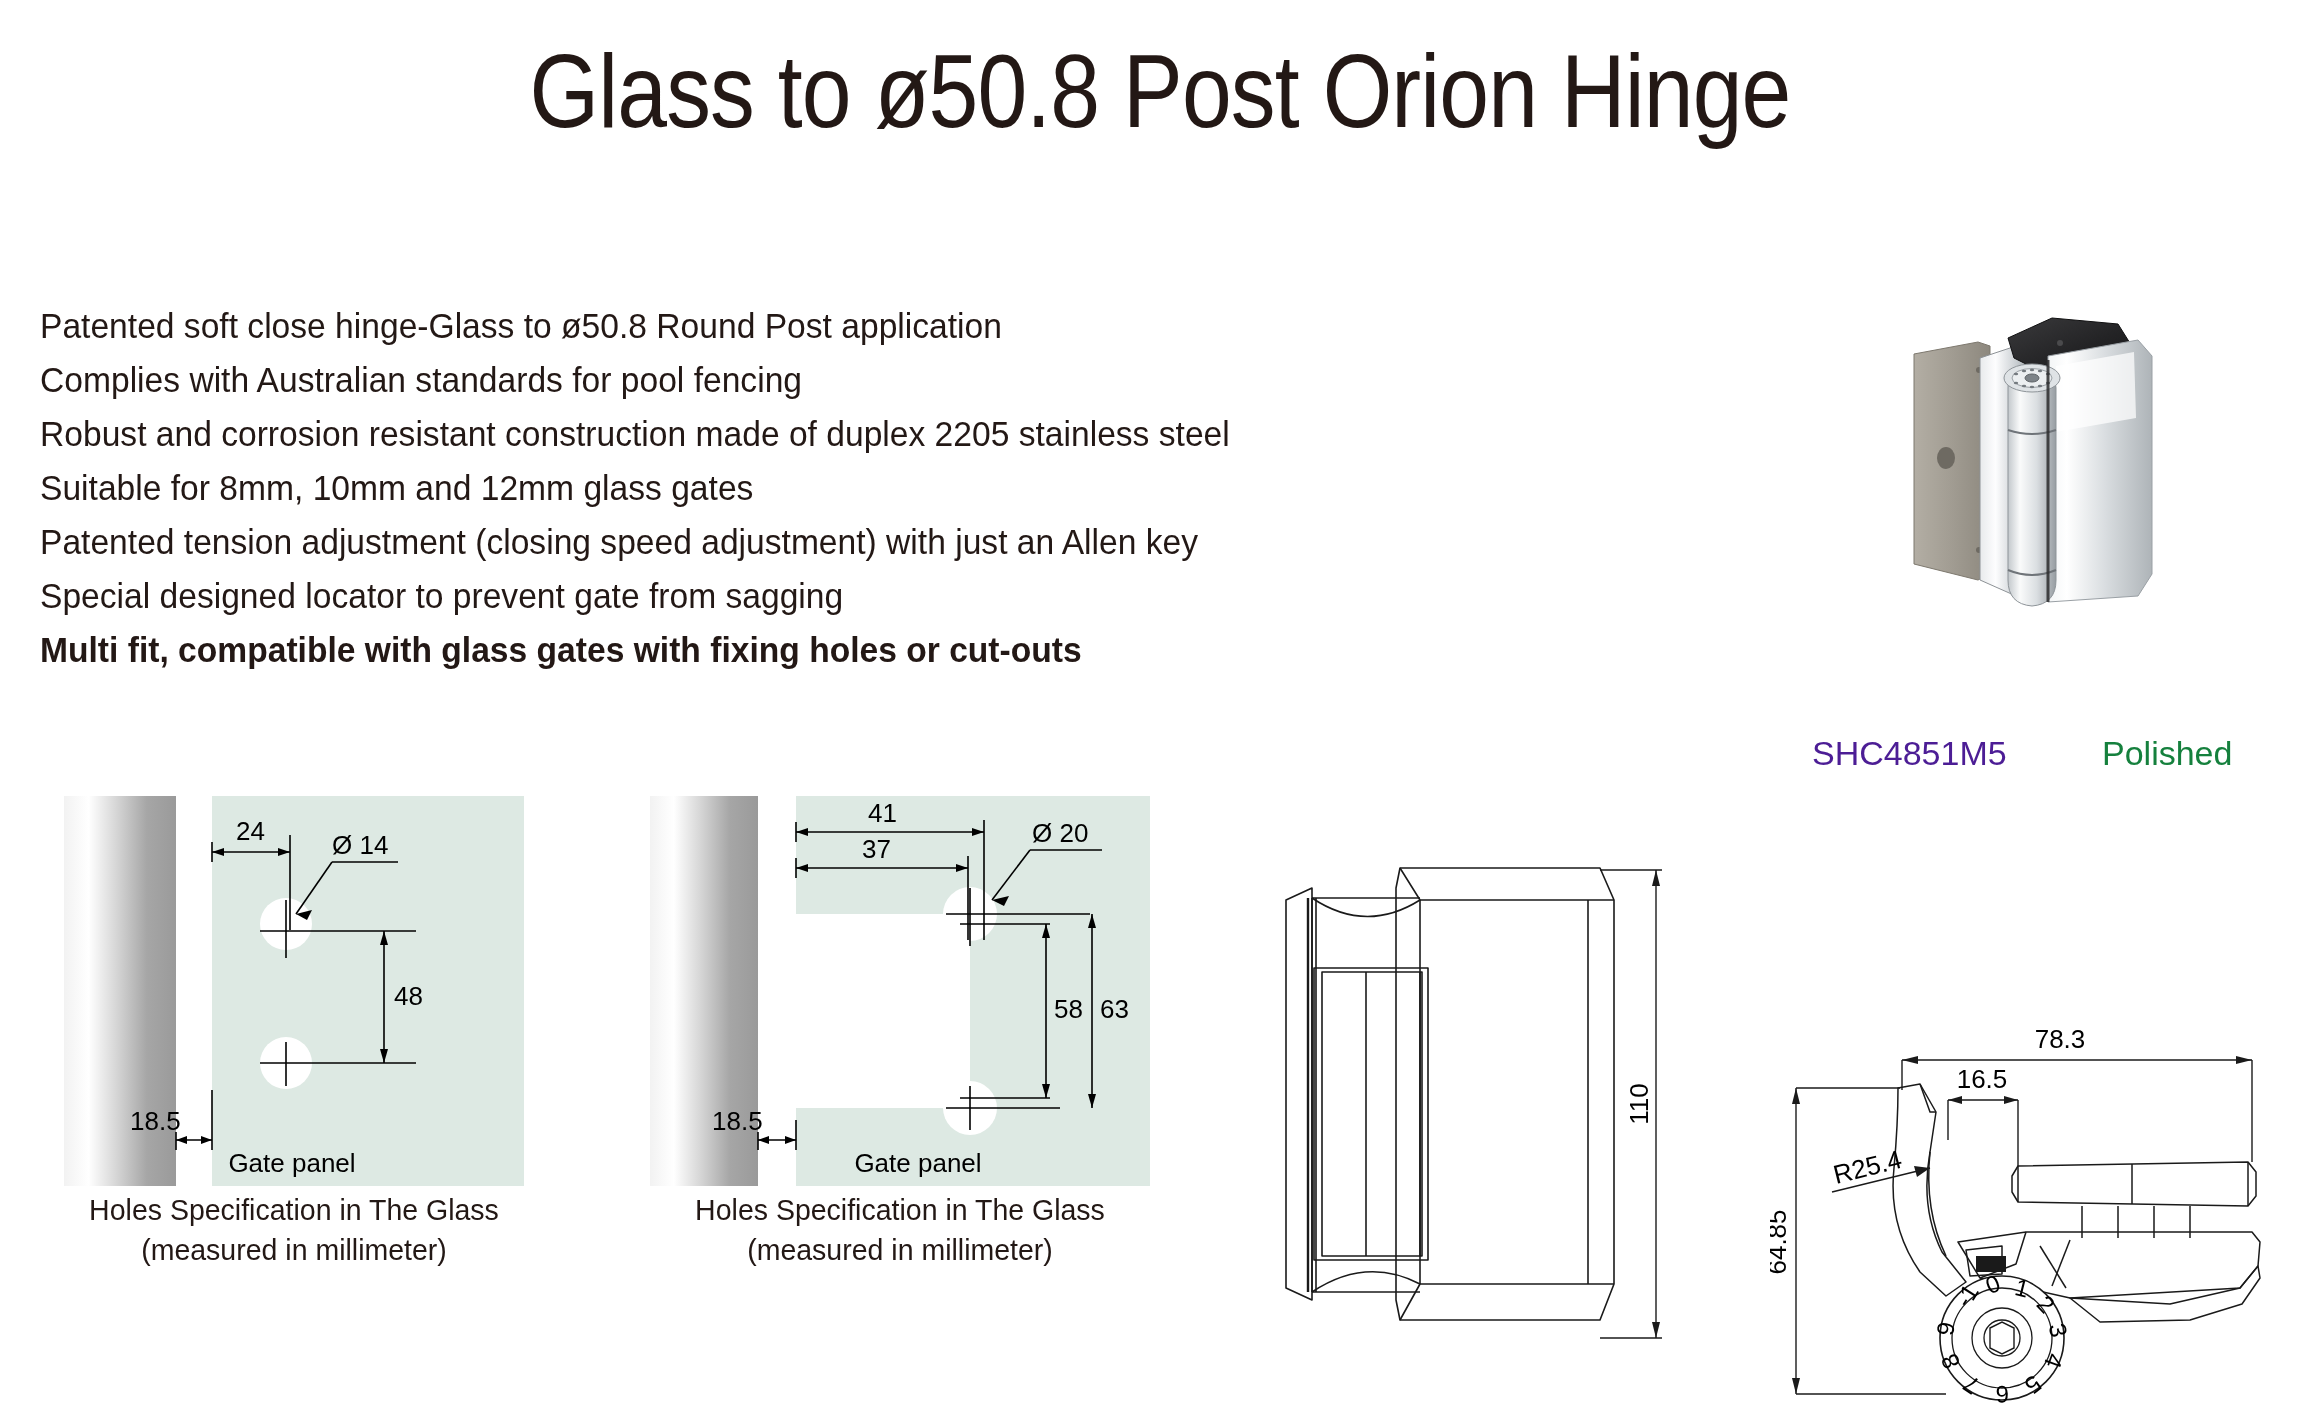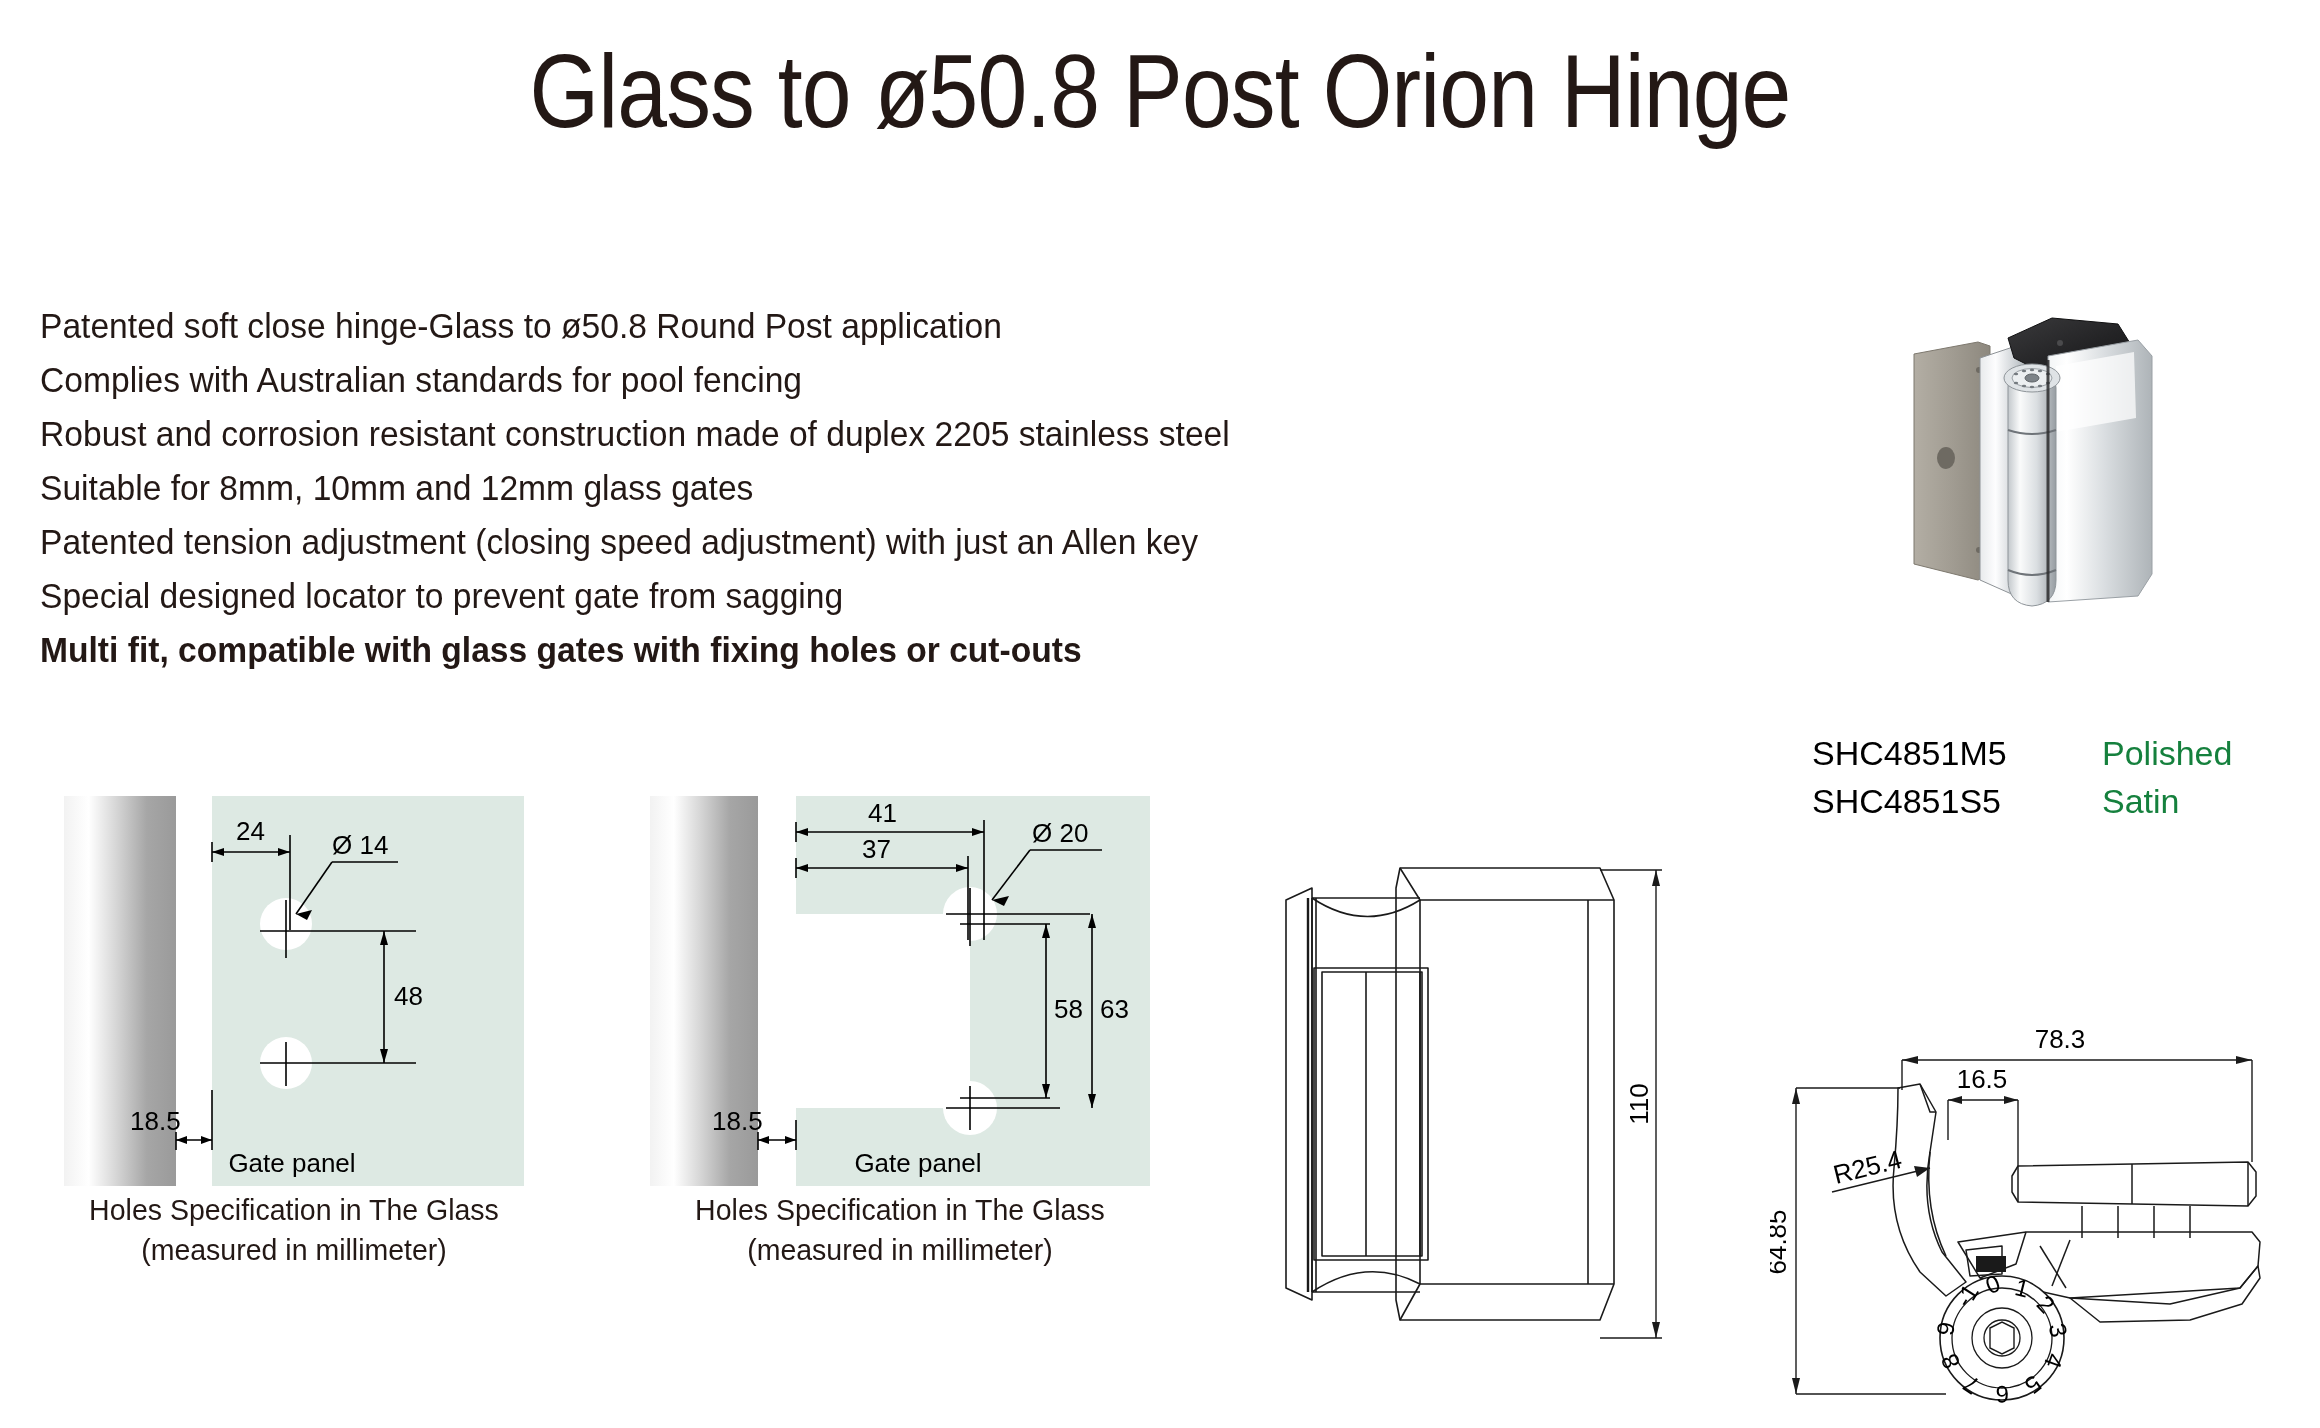--- a/index.html
+++ b/index.html
@@ -80,21 +80,21 @@
   #code-table .thead .c1 { width: 290px; font-size: 40px; }
   #code-table .thead .c2 { font-size: 40px; }
   #code-table .trow {
     display: flex;
     padding: 0 0 0 22px;
     box-sizing: border-box;
     height: 48px;
     align-items: center;
   }
   #code-table .trow:first-of-type { margin-top: 16px; }
-  #code-table .trow .c1 { width: 290px; font-size: 34px; color: #000000; }
+  #code-table .trow .c1 { width: 290px; font-size: 34px; color: #4c1d95; }
   #code-table .trow .c2 { font-size: 34px; color: #15803d; }
 
   
   .holespec {
     position: absolute;
     top: 790px;
   }
   #holespec-1 { left: 64px; }
   #holespec-2 { left: 650px; }
 
@@ -217,24 +217,20 @@
     <path d="M128,118 Q152,126 176,118" fill="none" stroke="#6f7479" stroke-width="2"></path>
     <path d="M128,258 Q152,268 176,258" fill="none" stroke="#6f7479" stroke-width="2"></path>
     <path d="M168,48 L168,290" fill="none" stroke="#2b2b2d" stroke-width="3" opacity="0.85"></path>
   </svg>
 </div>
 
 <div id="code-table">
   <div class="trow">
     <div class="c1">SHC4851M5</div>
     <div class="c2">Polished</div>
-  </div>
-  <div class="trow">
-    <div class="c1">SHC4851S5</div>
-    <div class="c2">Satin</div>
   </div>
 </div>
 
 <div id="holespec-1" class="holespec">
   <svg width="460" height="396" viewBox="0 0 460 396">
     <defs>
       <linearGradient id="postGrad1" x1="0" y1="0" x2="1" y2="0">
         <stop offset="0%" stop-color="#f2f2f2"></stop>
         <stop offset="22%" stop-color="#ffffff"></stop>
         <stop offset="46%" stop-color="#d7d7d7"></stop>

